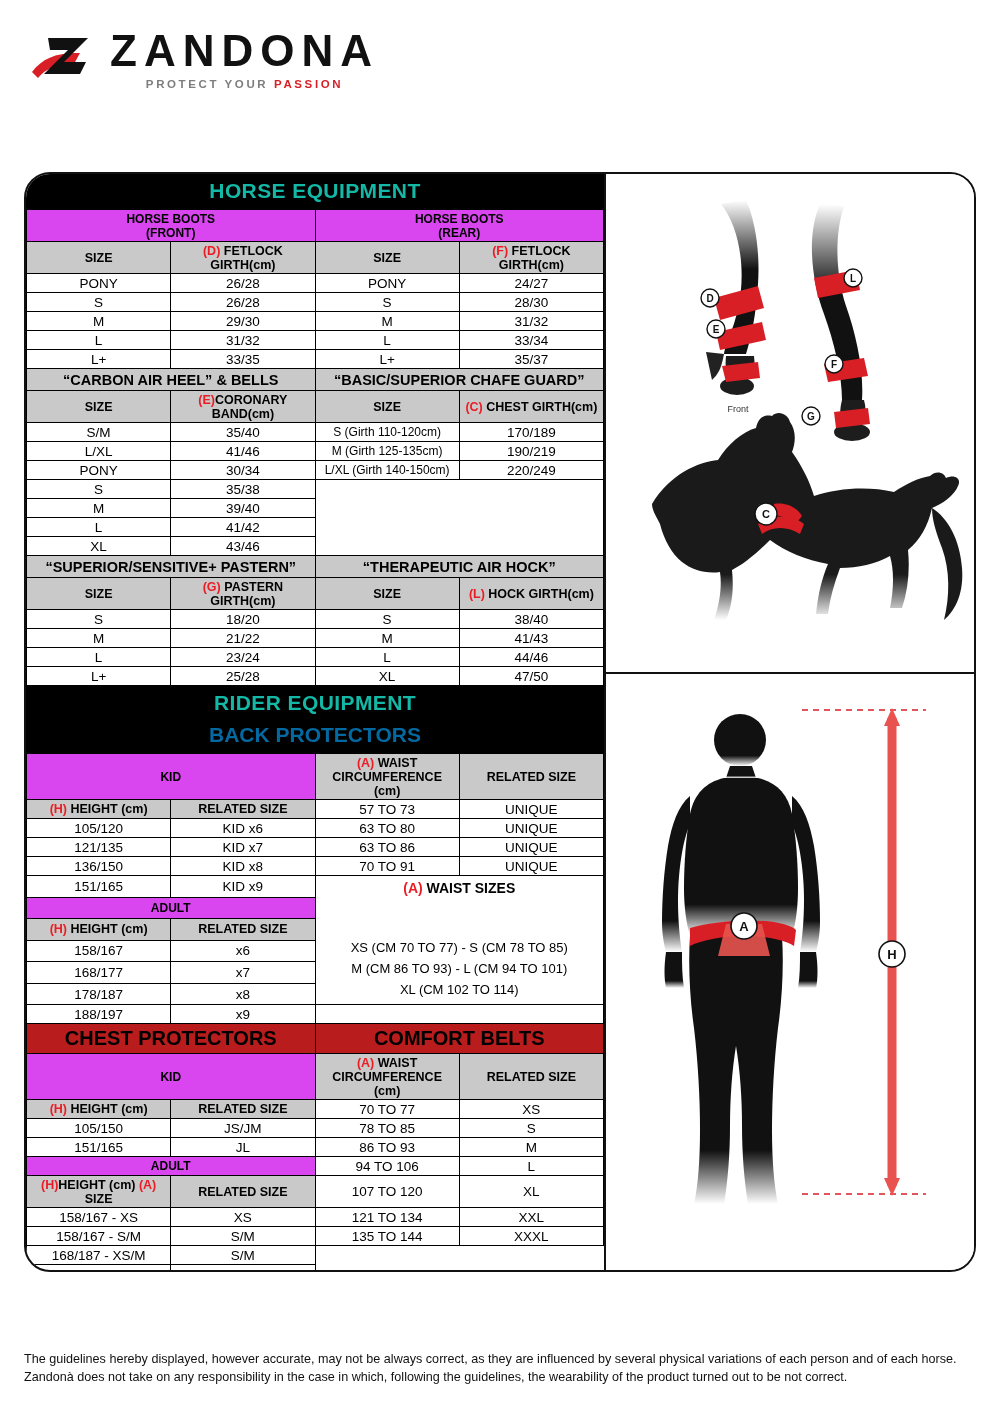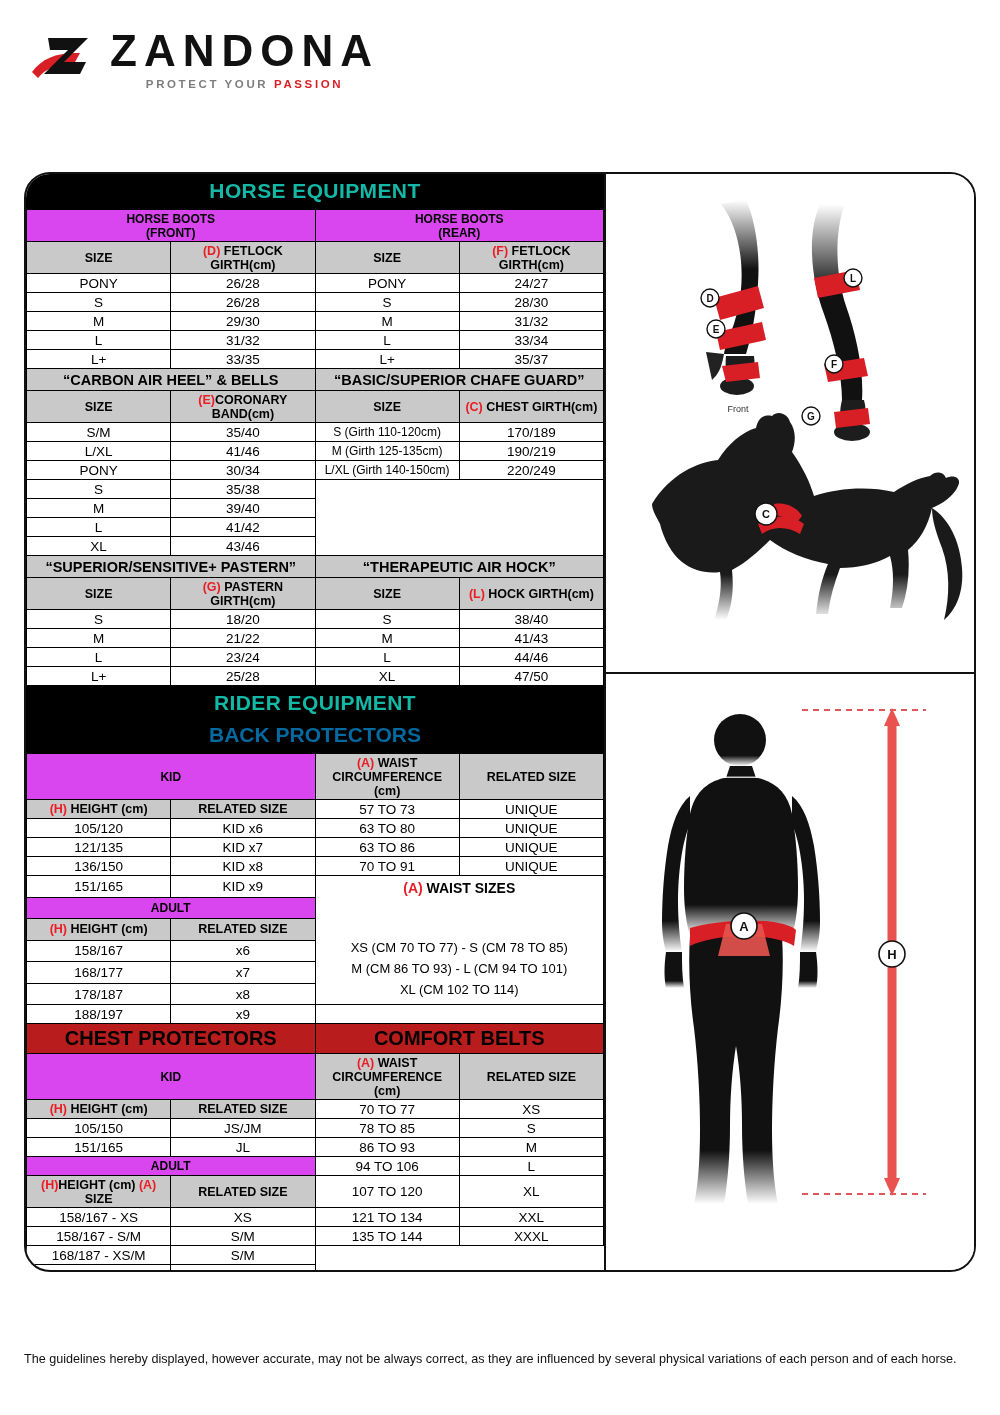--- a/index.html
+++ b/index.html
@@ -471,13 +471,14 @@
         <path d="M120,250 L156,250 L164,282 L112,282 Z" fill="#e8534f" opacity="0.9"></path>
         <circle cx="138" cy="252" r="13" fill="#fff" stroke="#111" stroke-width="1.6"></circle>
         <text x="138" y="257" font-size="13" font-weight="bold" text-anchor="middle" fill="#111" font-family="Liberation Sans, sans-serif">A</text>
       </svg>
     </div>
   </div>
 </div>
 
 <div class="footer">
   <div>The guidelines hereby displayed, however accurate, may not be always correct, as they are influenced by several physical variations of each person and of each horse.</div>
+  <div>Zandonà does not take on any responsibility in the case in which, following the guidelines, the wearability of the product turned out to be not correct.</div>
 </div>
 
 </body></html>

